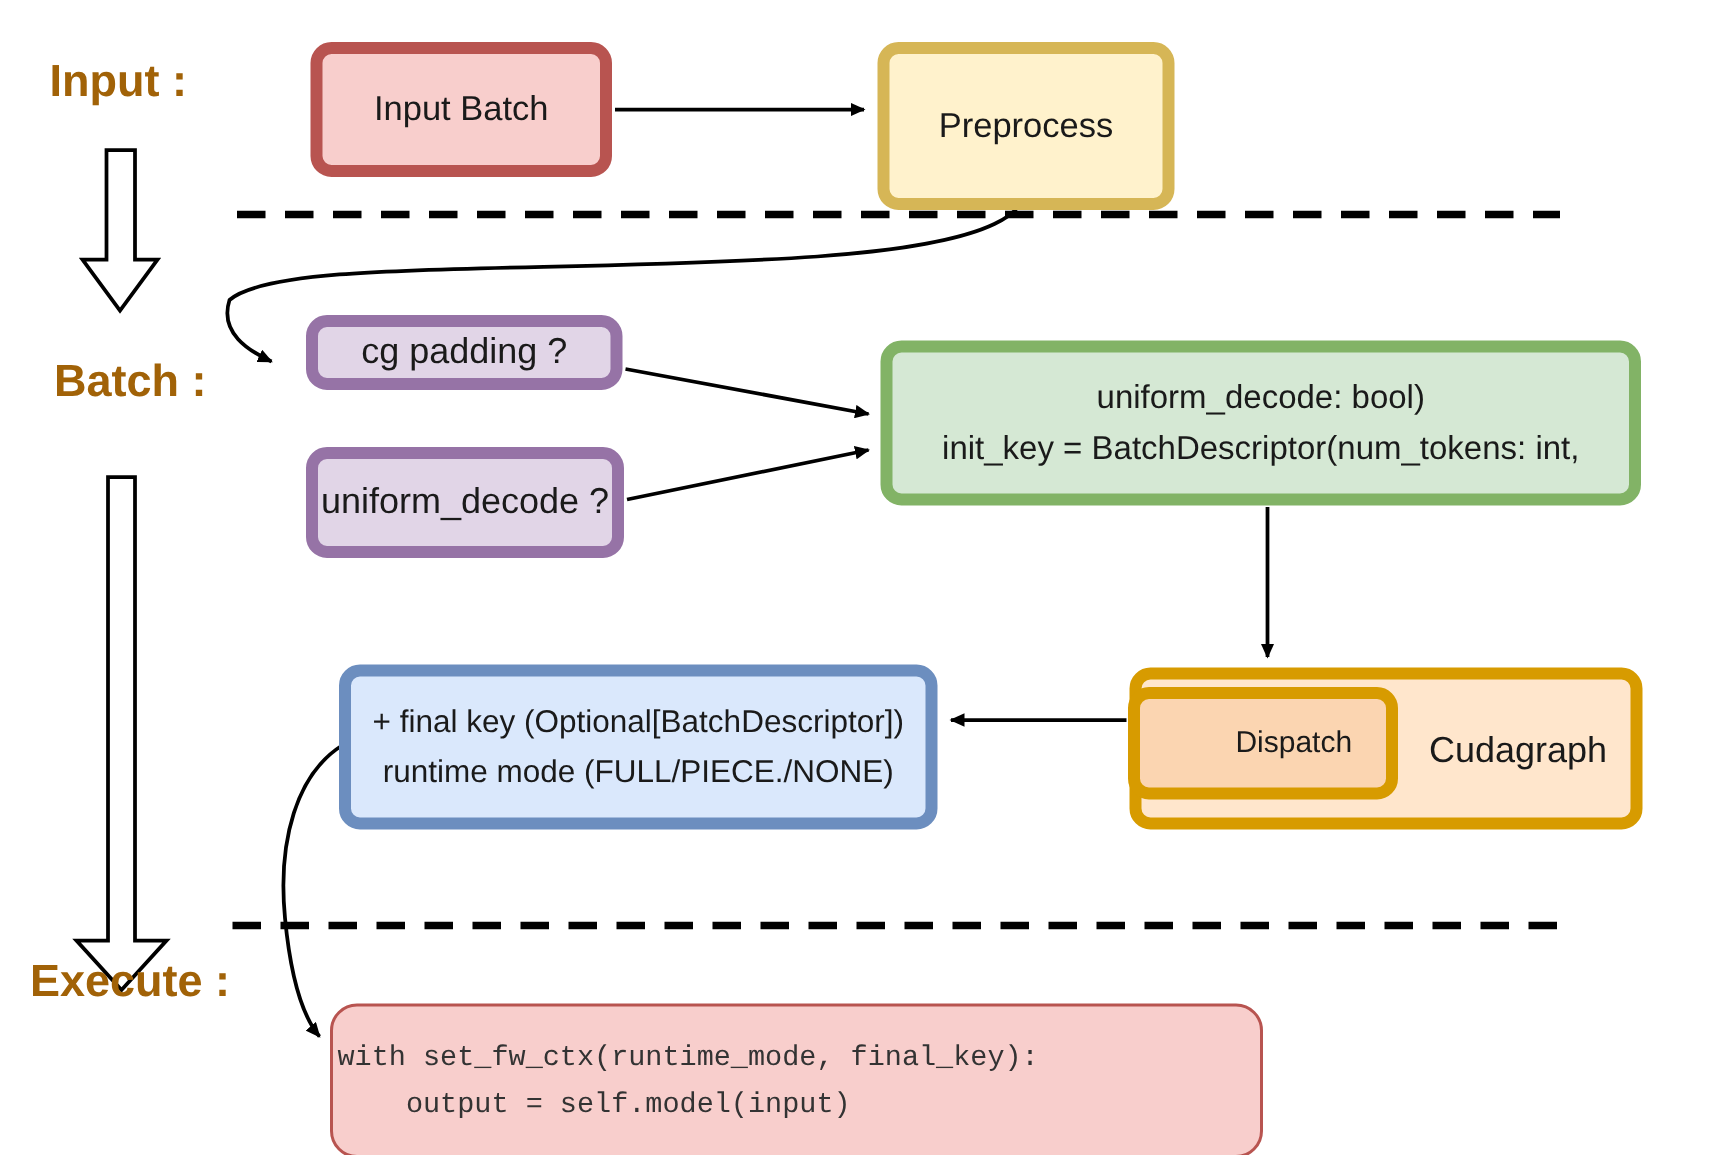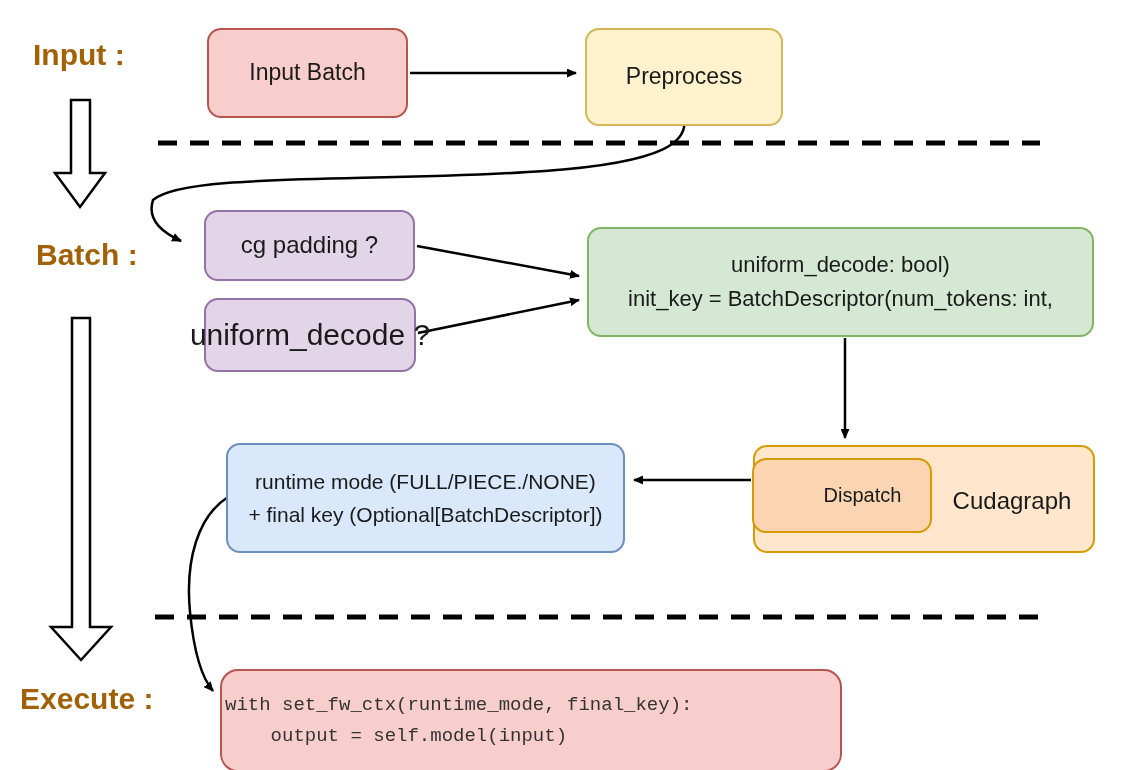--- a/index.html
+++ b/index.html
@@ -6,34 +6,34 @@
   #canvas{
     position:relative;width:1142px;height:770px;background:#ffffff;
     font-family:"Liberation Sans",sans-serif;color:#1a1a1a;overflow:hidden;
   }
   .stage-label{
     position:absolute;font-weight:700;font-size:30px;color:#a16207;white-space:nowrap;
   }
   .node{
     position:absolute;box-sizing:border-box;display:flex;flex-direction:column;
     align-items:center;justify-content:center;text-align:center;
-    border-radius:14px;border:2px solid #701a75;line-height:1.45;
+    border-radius:14px;border:8px solid #701a75;line-height:1.45;
   }
   .node span{white-space:pre;}
   .red    {background:var(--red_fill);   border-color:var(--red_stroke);}
   .yellow {background:var(--yellow_fill);border-color:var(--yellow_stroke);}
   .purple {background:var(--purple_fill);border-color:var(--purple_stroke);}
   .green  {background:var(--green_fill); border-color:var(--green_stroke);}
   .blue   {background:var(--blue_fill);  border-color:var(--blue_stroke);}
   .orange {background:var(--orange_fill);border-color:var(--orange_stroke);}
   .orange-inner{background:var(--orange_inner_fill);border-color:var(--orange_stroke);}
   #node-input-batch   {left:207px;top:28px; width:201px;height:90px; font-size:23px;}
-  #node-preprocess    {left:585px;top:28px; width:198px;height:98px; font-size:23px;}
-  #node-cg-padding    {left:204px;top:210px;width:211px;height:71px; font-size:24px;}
-  #node-uniform-decode{left:204px;top:298px;width:212px;height:74px; font-size:30px;}
+  #node-preprocess    {left:585px;top:28px; width:198px;height:112px; font-size:23px;}
+  #node-cg-padding    {left:204px;top:210px;width:211px;height:50px; font-size:24px;}
+  #node-uniform-decode{left:204px;top:298px;width:212px;height:74px; font-size:24px;}
   #node-init-key      {left:587px;top:227px;width:507px;height:110px;font-size:22px;line-height:34px;}
   #node-runtime-mode  {left:226px;top:443px;width:399px;height:110px;font-size:21px;line-height:33px;}
   #node-dispatcher    {left:753px;top:445px;width:342px;height:108px;}
   #node-dispatch      {left:752px;top:458px;width:180px;height:75px; font-size:20px;padding-left:41px;}
   #dispatcher-title   {position:absolute;left:932px;top:460px;width:160px;height:80px;
                        display:flex;flex-direction:row;align-items:center;justify-content:center;
                        font-size:24px;line-height:33px;text-align:center;}
   #node-execute-code{
     left:220px;top:645px;width:622px;height:103px;
     font-family:"Liberation Mono","DejaVu Sans Mono",monospace;
@@ -65,21 +65,21 @@
     <line x1="418" y1="333" x2="579" y2="300" stroke="#000" stroke-width="2.5" marker-end="url(#arrowhead)"></line>
     <line x1="845" y1="338" x2="845" y2="438" stroke="#000" stroke-width="2.5" marker-end="url(#arrowhead)"></line>
     <line x1="751" y1="480" x2="634" y2="480" stroke="#000" stroke-width="2.5" marker-end="url(#arrowhead)"></line>
 
     <path d="M684,118 C688,140 670,162 545,171 C370,183 185,172 153,200 C146,222 166,234 181,241" fill="none" stroke="#000" stroke-width="2.5" marker-end="url(#arrowhead)"></path>
     <path d="M228,497 C198,516 185,560 190,612 C194,654 202,678 213,691" fill="none" stroke="#000" stroke-width="2.5" marker-end="url(#arrowhead)"></path>
   </svg>
 
   <div class="stage-label" style="left:33px;top:38px;">Input :</div>
   <div class="stage-label" style="left:36px;top:238px;">Batch :</div>
-  <div class="stage-label" style="left:20px;top:682px;">Execute :</div>
+  <div class="stage-label" style="left:20px;top:638px;">Execute :</div>
 
   <div class="node red" id="node-input-batch">
     <span>Input Batch</span>
   </div>
 
   <div class="node yellow" id="node-preprocess">
     <span>Preprocess</span>
   </div>
 
   <div class="node purple" id="node-cg-padding">
@@ -89,22 +89,22 @@
   <div class="node purple" id="node-uniform-decode">
     <span>uniform_decode ?</span>
   </div>
 
   <div class="node green" id="node-init-key">
     <span>uniform_decode: bool)</span>
     <span>init_key = BatchDescriptor(num_tokens: int,</span>
   </div>
 
   <div class="node blue" id="node-runtime-mode">
+    <span>+ final key (Optional[BatchDescriptor])</span>
     <span>runtime mode (FULL/PIECE./NONE)</span>
-    <span>+ final key (Optional[BatchDescriptor])</span>
   </div>
 
   <div class="node orange" id="node-dispatcher"></div>
   <div class="node orange-inner" id="node-dispatch">
     <span>Dispatch</span>
   </div>
   <div id="dispatcher-title">
     <span>Cudagraph</span>
   </div>
 

